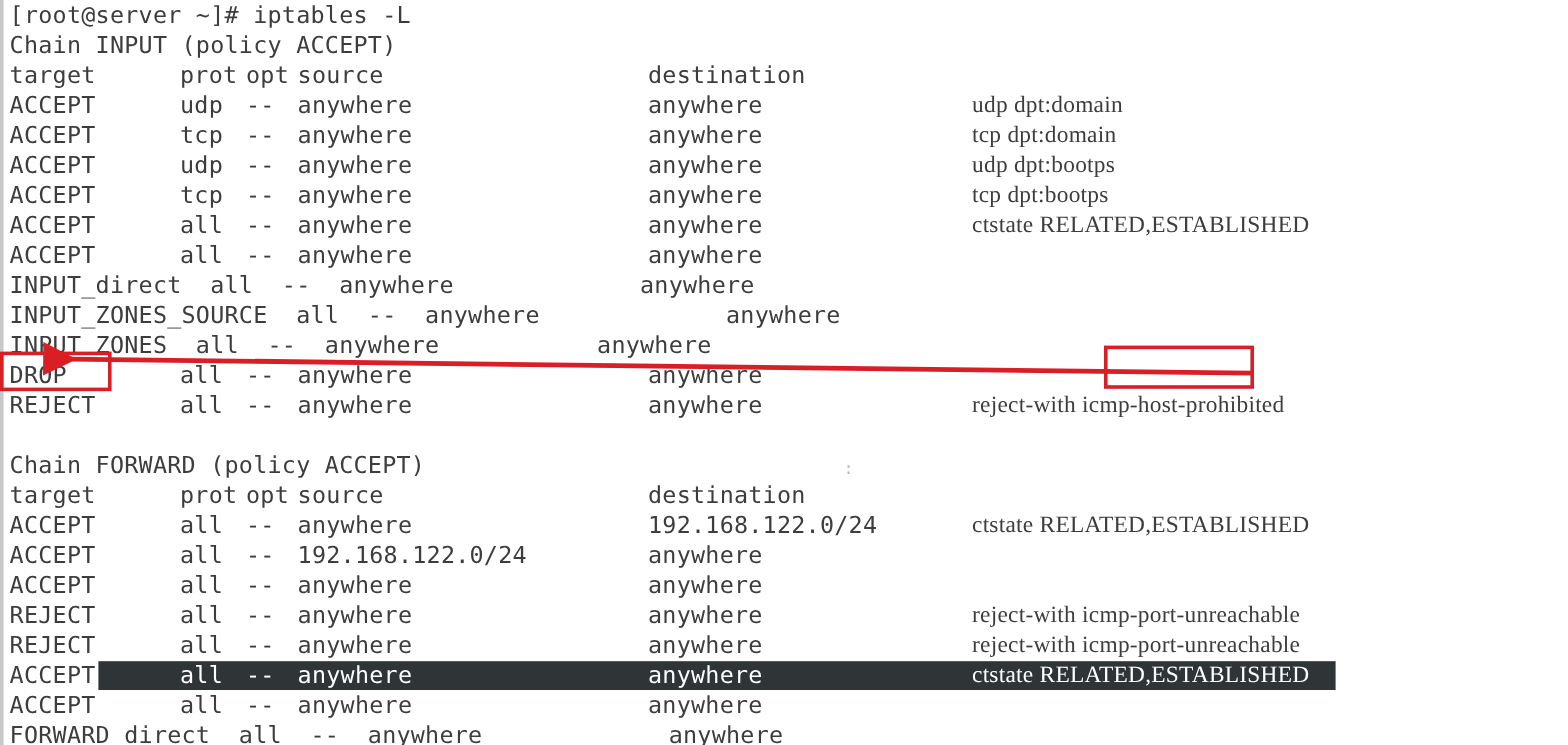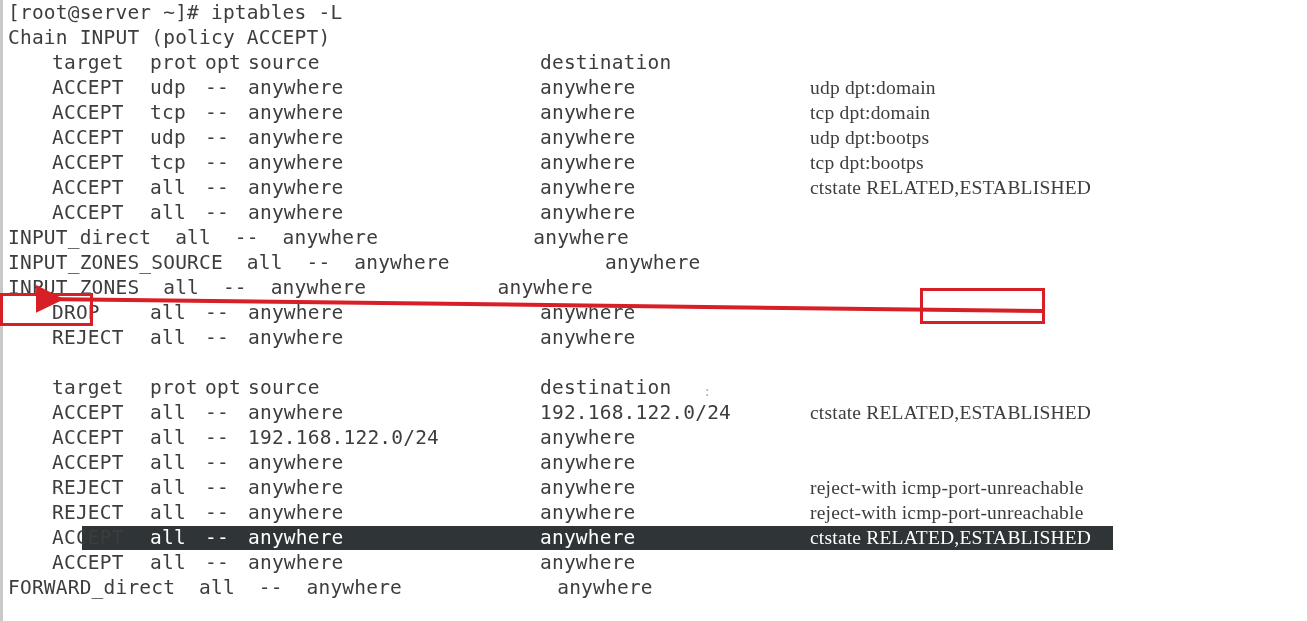--- a/index.html
+++ b/index.html
@@ -52,21 +52,21 @@
   }
 
   
   .col {
     position: absolute;
     top: 0;
     height: 25px;
     line-height: 25px;
     white-space: pre;
   }
-  .c-target { left: 8px; margin-left: 44px; }
+  .c-target { left: 8px; }
   .c-prot   { left: 150px; }
   .c-opt    { left: 205px; }
   .c-source { left: 248px; }
   .c-dest   { left: 540px; }
   .c-extra  { left: 810px; font-family: Liberation Serif, serif; }
 
   
   .flow {
     position: absolute;
     left: 8px;
@@ -142,22 +142,23 @@
       <div class="line"><span class="col c-target">ACCEPT</span><span class="col c-prot">udp</span><span class="col c-opt">--</span><span class="col c-source">anywhere</span><span class="col c-dest">anywhere</span><span class="col c-extra">udp dpt:domain</span></div>
       <div class="line"><span class="col c-target">ACCEPT</span><span class="col c-prot">tcp</span><span class="col c-opt">--</span><span class="col c-source">anywhere</span><span class="col c-dest">anywhere</span><span class="col c-extra">tcp dpt:domain</span></div>
       <div class="line"><span class="col c-target">ACCEPT</span><span class="col c-prot">udp</span><span class="col c-opt">--</span><span class="col c-source">anywhere</span><span class="col c-dest">anywhere</span><span class="col c-extra">udp dpt:bootps</span></div>
       <div class="line"><span class="col c-target">ACCEPT</span><span class="col c-prot">tcp</span><span class="col c-opt">--</span><span class="col c-source">anywhere</span><span class="col c-dest">anywhere</span><span class="col c-extra">tcp dpt:bootps</span></div>
       <div class="line"><span class="col c-target">ACCEPT</span><span class="col c-prot">all</span><span class="col c-opt">--</span><span class="col c-source">anywhere</span><span class="col c-dest">anywhere</span><span class="col c-extra">ctstate RELATED,ESTABLISHED</span></div>
       <div class="line"><span class="col c-target">ACCEPT</span><span class="col c-prot">all</span><span class="col c-opt">--</span><span class="col c-source">anywhere</span><span class="col c-dest">anywhere</span></div>
       <div class="line"><span class="flow">INPUT_direct  all  --  anywhere             anywhere</span></div>
       <div class="line"><span class="flow">INPUT_ZONES_SOURCE  all  --  anywhere             anywhere</span></div>
       <div class="line"><span class="flow">INPUT_ZONES  all  --  anywhere           anywhere</span></div>
       <div class="line"><span class="col c-target">DROP</span><span class="col c-prot">all</span><span class="col c-opt">--</span><span class="col c-source">anywhere</span><span class="col c-dest">anywhere</span></div>
-      <div class="line"><span class="col c-target">REJECT</span><span class="col c-prot">all</span><span class="col c-opt">--</span><span class="col c-source">anywhere</span><span class="col c-dest">anywhere</span></div>
+      <div class="line"><span class="col c-target">REJECT</span><span class="col c-prot">all</span><span class="col c-opt">--</span><span class="col c-source">anywhere</span><span class="col c-dest">anywhere</span><span class="col c-extra">reject-with icmp-host-prohibited</span></div>
       <div class="line"></div>
+      <div class="line"><span class="flow">Chain FORWARD (policy ACCEPT)</span></div>
       <div class="line"><span class="col c-target">target</span><span class="col c-prot">prot</span><span class="col c-opt">opt</span><span class="col c-source">source</span><span class="col c-dest">destination</span></div>
       <div class="line"><span class="col c-target">ACCEPT</span><span class="col c-prot">all</span><span class="col c-opt">--</span><span class="col c-source">anywhere</span><span class="col c-dest">192.168.122.0/24</span><span class="col c-extra">ctstate RELATED,ESTABLISHED</span></div>
       <div class="line"><span class="col c-target">ACCEPT</span><span class="col c-prot">all</span><span class="col c-opt">--</span><span class="col c-source">192.168.122.0/24</span><span class="col c-dest">anywhere</span></div>
       <div class="line"><span class="col c-target">ACCEPT</span><span class="col c-prot">all</span><span class="col c-opt">--</span><span class="col c-source">anywhere</span><span class="col c-dest">anywhere</span></div>
       <div class="line"><span class="col c-target">REJECT</span><span class="col c-prot">all</span><span class="col c-opt">--</span><span class="col c-source">anywhere</span><span class="col c-dest">anywhere</span><span class="col c-extra">reject-with icmp-port-unreachable</span></div>
       <div class="line"><span class="col c-target">REJECT</span><span class="col c-prot">all</span><span class="col c-opt">--</span><span class="col c-source">anywhere</span><span class="col c-dest">anywhere</span><span class="col c-extra">reject-with icmp-port-unreachable</span></div>
       <div class="line selected"><div class="hl-band"></div><span class="col c-target">ACCEPT</span><span class="col c-prot">all</span><span class="col c-opt">--</span><span class="col c-source">anywhere</span><span class="col c-dest">anywhere</span><span class="col c-extra">ctstate RELATED,ESTABLISHED</span></div>
       <div class="line"><span class="col c-target">ACCEPT</span><span class="col c-prot">all</span><span class="col c-opt">--</span><span class="col c-source">anywhere</span><span class="col c-dest">anywhere</span></div>
       <div class="line"><span class="flow">FORWARD_direct  all  --  anywhere             anywhere</span></div>
     </div>

